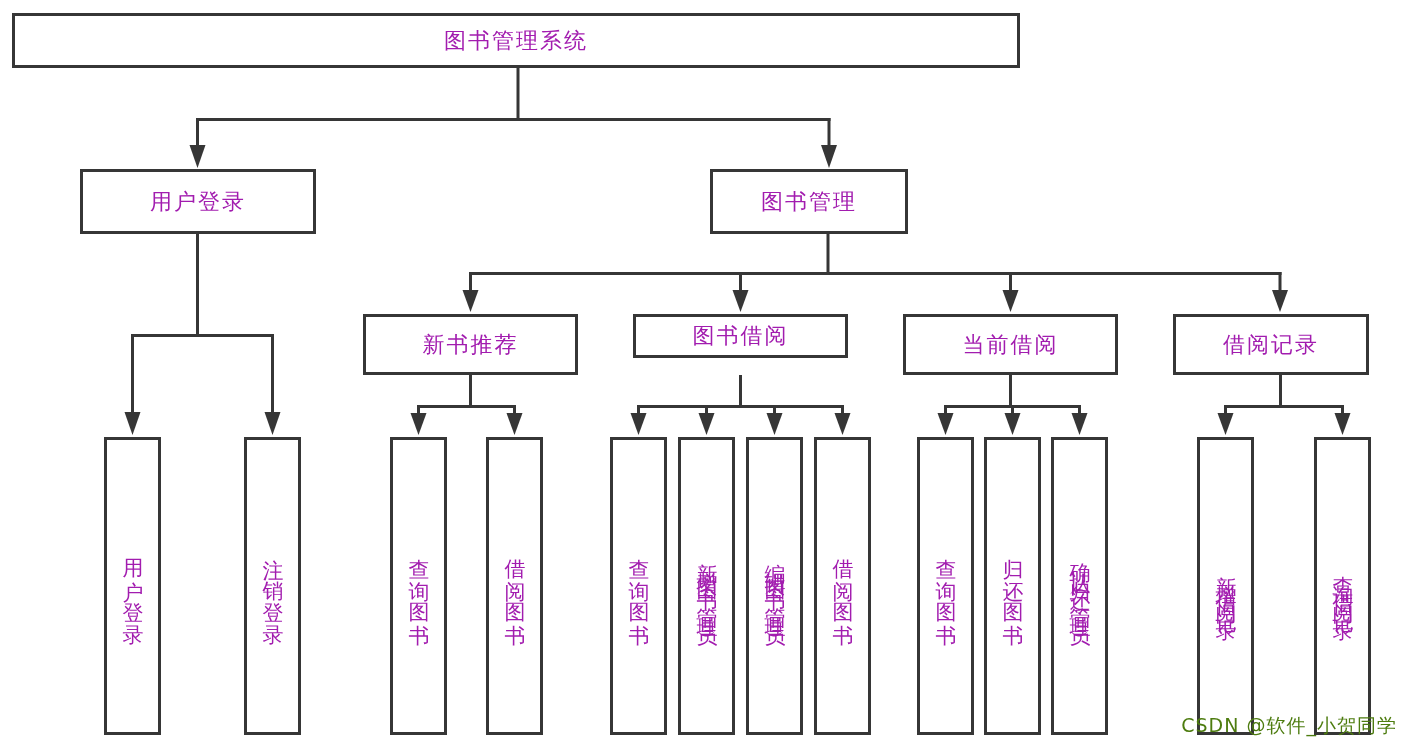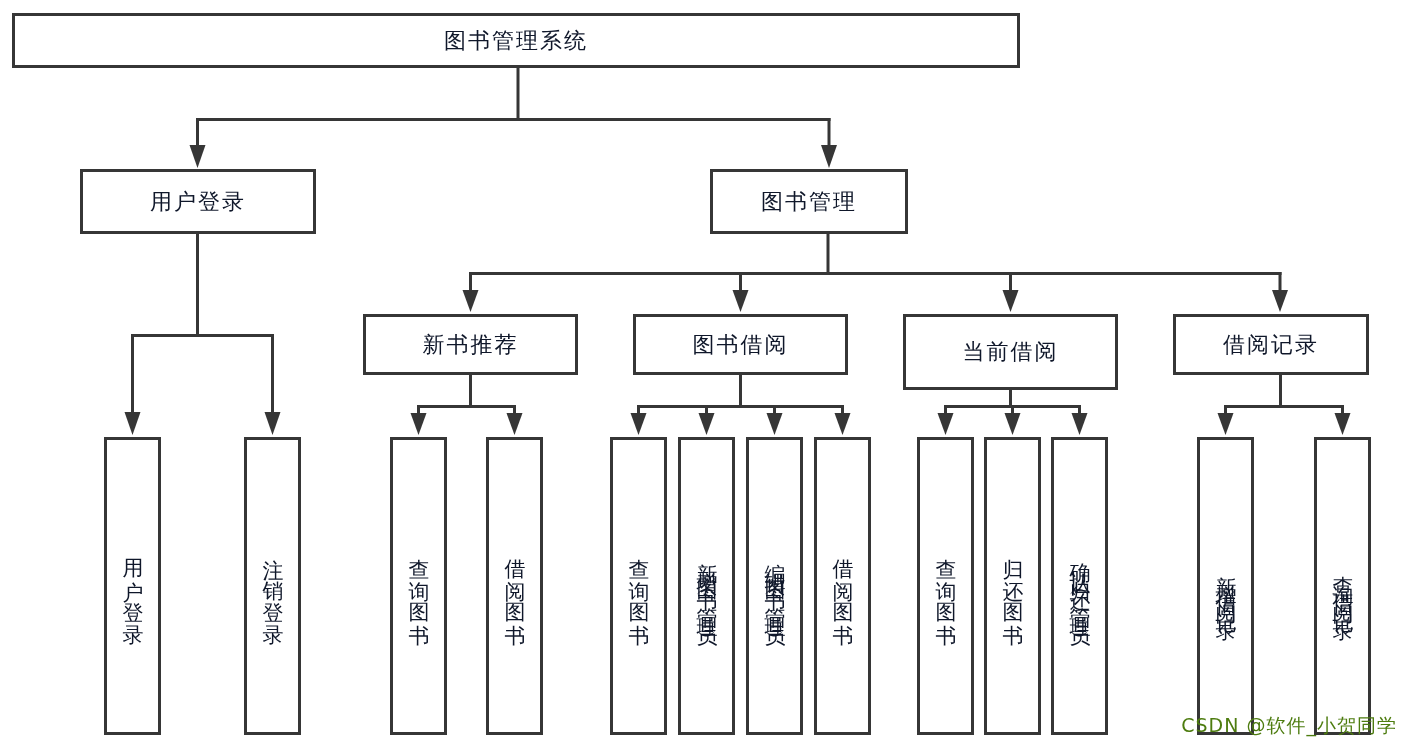--- a/index.html
+++ b/index.html
@@ -23,21 +23,21 @@
   .connectors line { stroke: #363636; stroke-width: 3; }
   .connectors polygon { fill: #363636; }
 
   .box {
     position: absolute;
     background: #ffffff;
     border: 3px solid #363636;
     display: flex;
     align-items: center;
     justify-content: center;
-    color: #0f172a;
+    color: #a21caf;
     z-index: 1;
   }
   .box.h { font-size: 22px; letter-spacing: 2px; }
   .box.v .txt {
     writing-mode: vertical-rl;
     text-orientation: mixed;
     font-size: 21px;
     line-height: 1;
     letter-spacing: 9px;
     white-space: nowrap;
@@ -143,24 +143,24 @@
   <div class="box h" style="left:80px;top:169px;width:236px;height:65px">
     <span>用户登录</span>
   </div>
   <div class="box h" style="left:710px;top:169px;width:198px;height:65px">
     <span>图书管理</span>
   </div>
 
   <div class="box h" style="left:363px;top:314px;width:215px;height:61px">
     <span>新书推荐</span>
   </div>
-  <div class="box h" style="left:633px;top:314px;width:215px;height:61px">
+  <div class="box h" style="left:633px;top:314px;width:215px;height:44px">
     <span>图书借阅</span>
   </div>
-  <div class="box h" style="left:903px;top:314px;width:215px;height:76px">
+  <div class="box h" style="left:903px;top:314px;width:215px;height:61px">
     <span>当前借阅</span>
   </div>
   <div class="box h" style="left:1173px;top:314px;width:196px;height:61px">
     <span>借阅记录</span>
   </div>
 
   <div class="box v" style="left:104px;top:437px;width:57px;height:298px">
     <span class="txt wide">用户登录</span>
   </div>
   <div class="box v" style="left:244px;top:437px;width:57px;height:298px">

